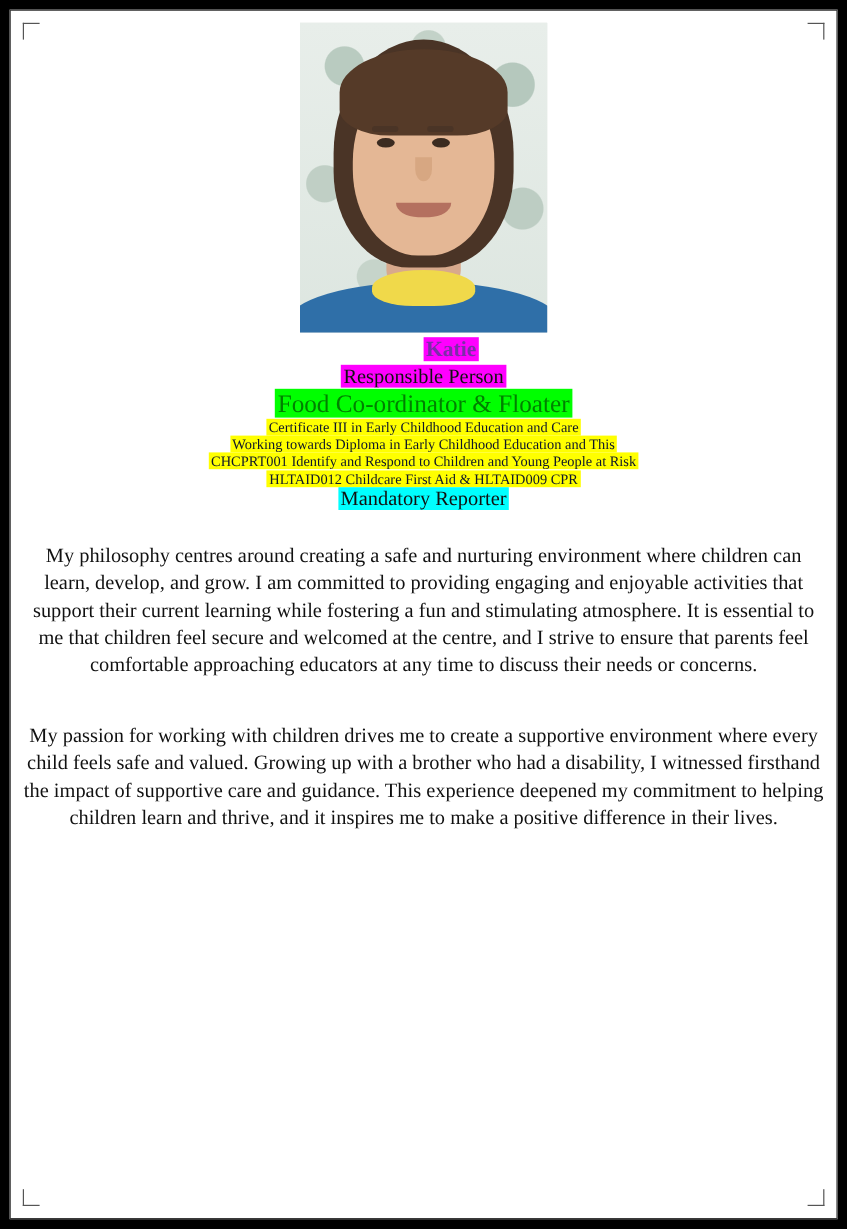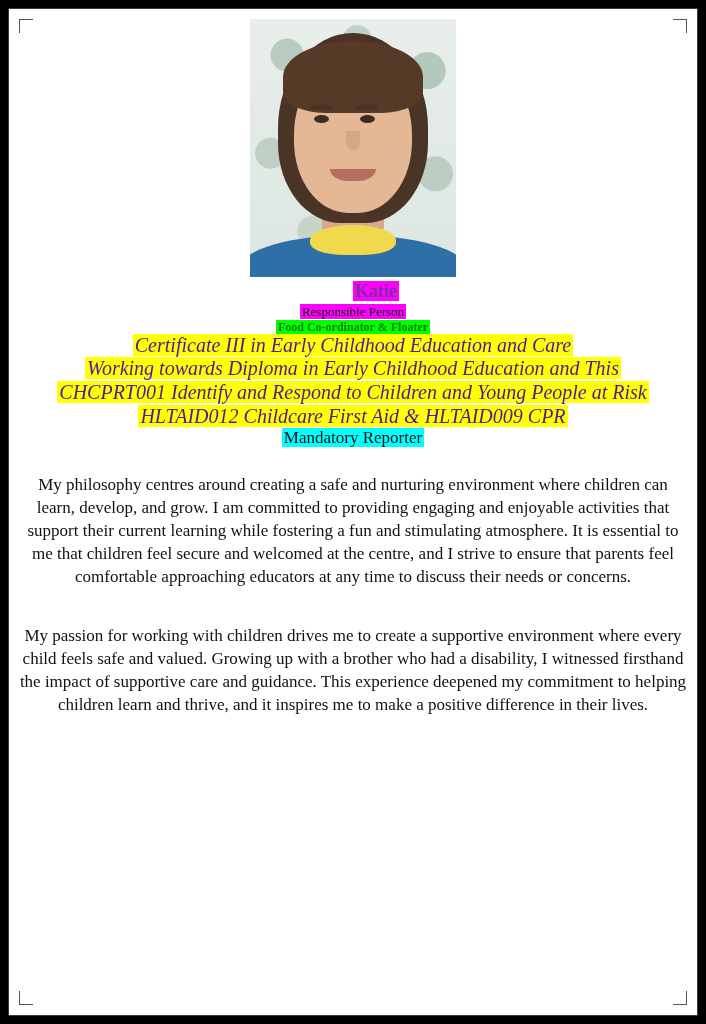--- a/index.html
+++ b/index.html
@@ -177,36 +177,35 @@
   .name {
     font-size: 18px;
     font-weight: bold;
     color: #7b2ea8;
     margin-bottom: 2px;
     padding-left: 46px;
   }
   .name .hl { background: #ff00ff; }
 
   .role {
-    font-size: 13px;
+    font-size: 17px;
     color: #111111;
   }
   .role .hl { background: #ff00ff; }
 
   .role2 {
+    font-size: 21px;
+    font-weight: normal;
+    color: #008000;
+  }
+  .role2 .hl { background: #00ff00; }
+
+  .qual {
     font-size: 12px;
-    font-weight: bold;
-    color: #008000;
-  }
-  .role2 .hl { background: #00ff00; }
-
-  .qual {
-    font-size: 20px;
-    color: #4c1d95;
-    font-style: italic;
+    color: #0f172a;
   }
   .qual .hl { background: #ffff00; }
 
   .mandatory {
     font-size: 17px;
     color: #111111;
   }
   .mandatory .hl { background: #00ffff; }
 
   .para {

